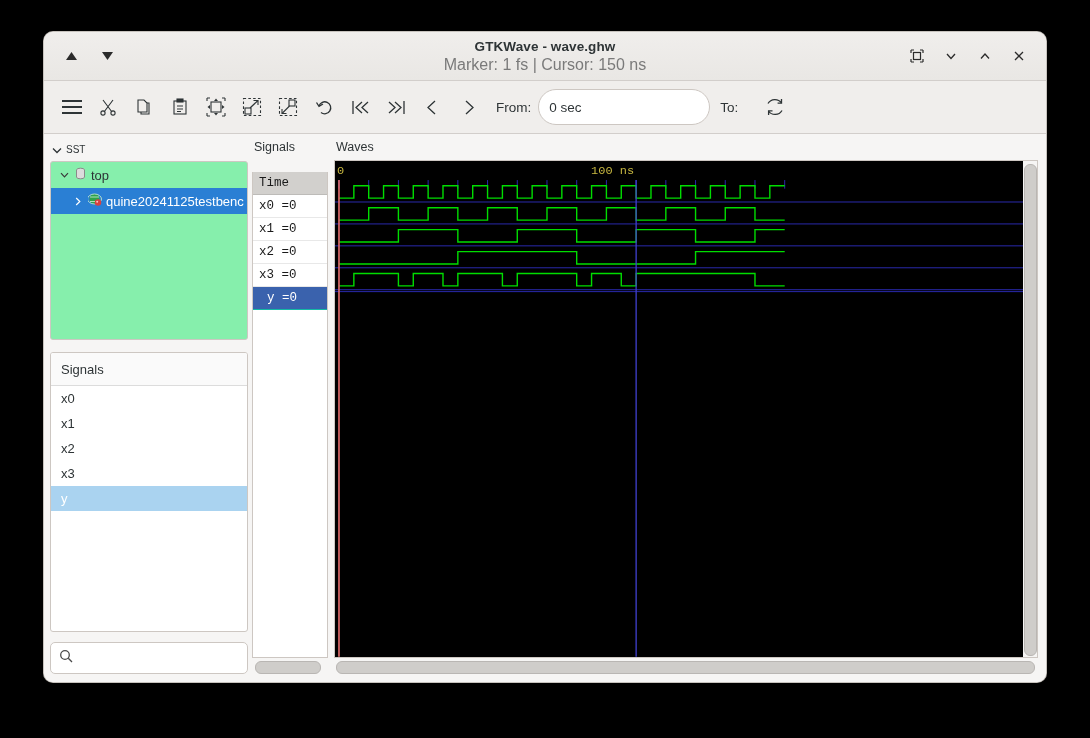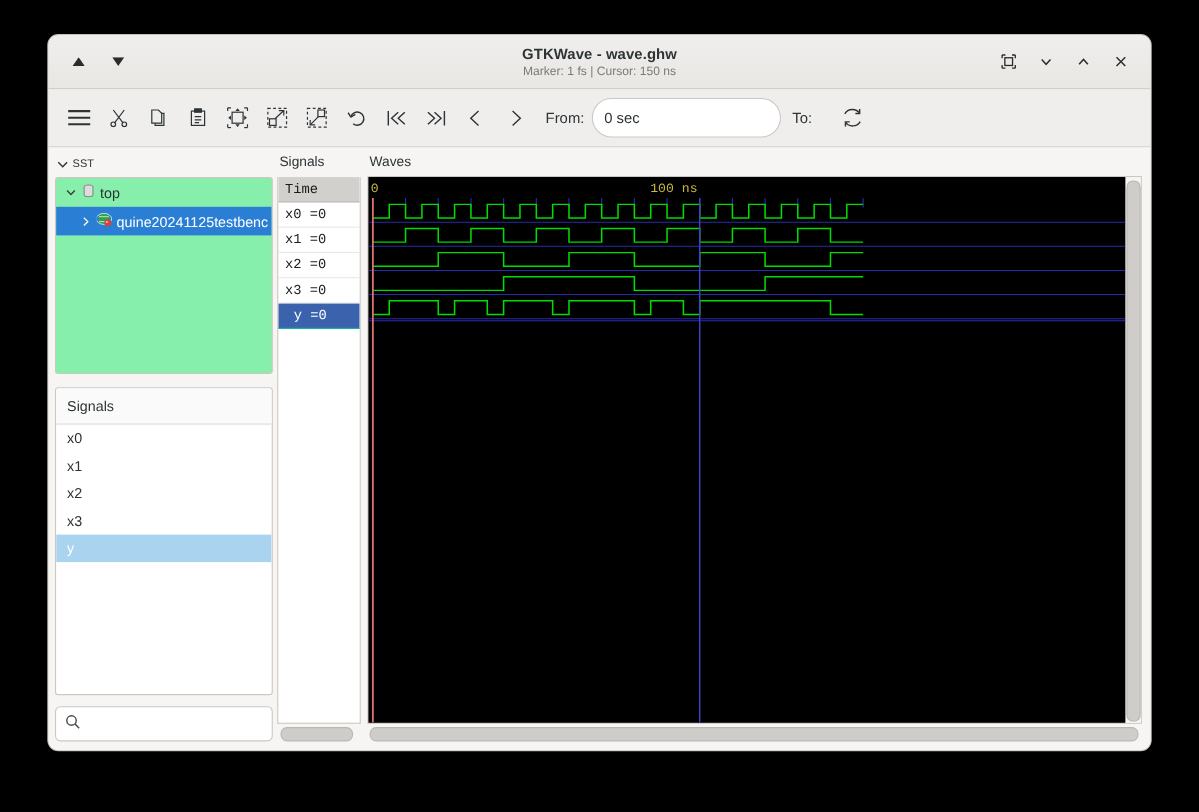--- a/index.html
+++ b/index.html
@@ -34,21 +34,21 @@
   .tb-arrow {
     width: 22px; height: 22px; display:flex; align-items:center; justify-content:center;
     color:#2b2b2b; font-size: 11px; line-height:1; cursor:default;
   }
   .tb-center {
     position: absolute; left:0; right:0; top:0; bottom:0;
     display:flex; flex-direction:column; align-items:center; justify-content:center;
     pointer-events:none;
   }
   .tb-title { font-size: 13.5px; font-weight: 700; color:#2e3436; letter-spacing:.1px; }
-  .tb-sub { font-size: 11px; color:#7a7a7a; margin-top: 2px; }
+  .tb-sub { font-size: 16px; color:#7a7a7a; margin-top: 2px; }
   .tb-right {
     margin-left:auto; display:flex; align-items:center; gap:16px; padding-right:18px;
     position: relative; z-index: 2;
   }
   .tb-btn { width:18px;height:18px;display:flex;align-items:center;justify-content:center;color:#2b2b2b; }
 
   
   .toolbar {
     height: 52px; flex: 0 0 52px;
     background: #f0eeec;
@@ -128,21 +128,21 @@
     font-size:13px; color:#2e3436; display:flex; align-items:center; justify-content:center;
   }
 
   
   .rightpane { flex:1 1 auto; display:flex; flex-direction:column; min-width:0; padding: 6px 8px 8px 0; box-sizing:border-box; }
   .rp-top { flex:1 1 auto; display:flex; min-height:0; }
 
   .names-col { width: 76px; flex:0 0 76px; display:flex; flex-direction:column; min-height:0; }
   .names-head { height:18px; font-size:12.5px; color:#2e3436; padding-left:2px; }
   .names-box {
-    flex:1 1 auto; min-height:0; margin-top:3px;
+    flex:1 1 auto; min-height:0; margin-top:14px;
     background:#fff; border:1px solid #cdc7c2; border-top:none; box-sizing:border-box; overflow:hidden;
   }
   .name-row {
     height:23px; display:flex; align-items:center; padding-left:6px;
     font-family:"Liberation Mono", monospace; font-size:12.5px; color:#1a1a1a;
     border-bottom:1px solid #e8e8e8; box-sizing:border-box;
   }
   .name-row.time { background:#d2d0cd; border-bottom:1px solid #bdbbb8; }
   .name-row.sel { background:#3a62ad; color:#fff; padding-left:14px; border-bottom:1px solid #14b8a6; }
   .names-scroll { height: 14px; flex:0 0 14px; margin-top:2px; display:flex; align-items:center; }

